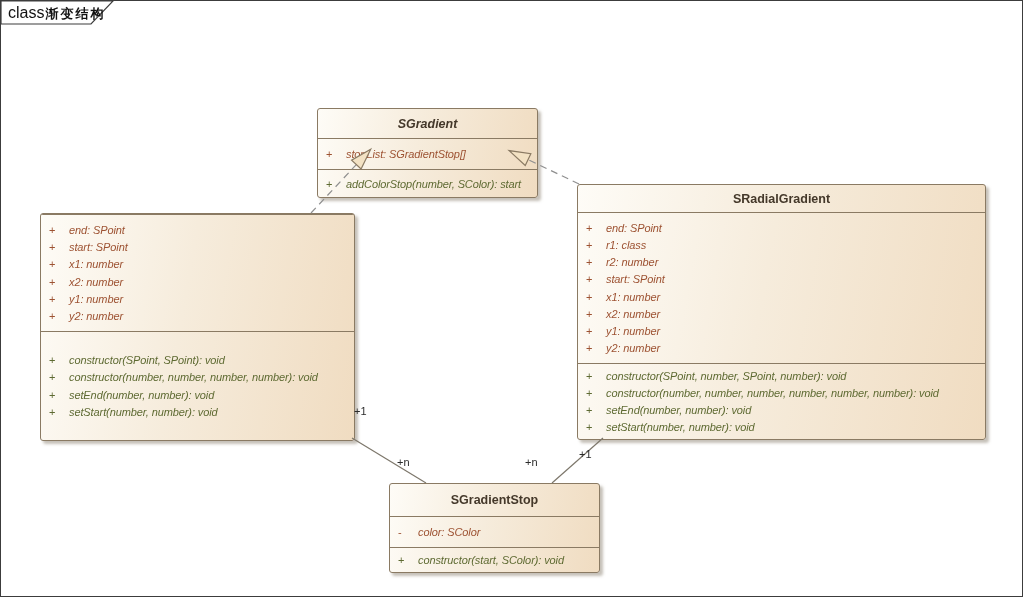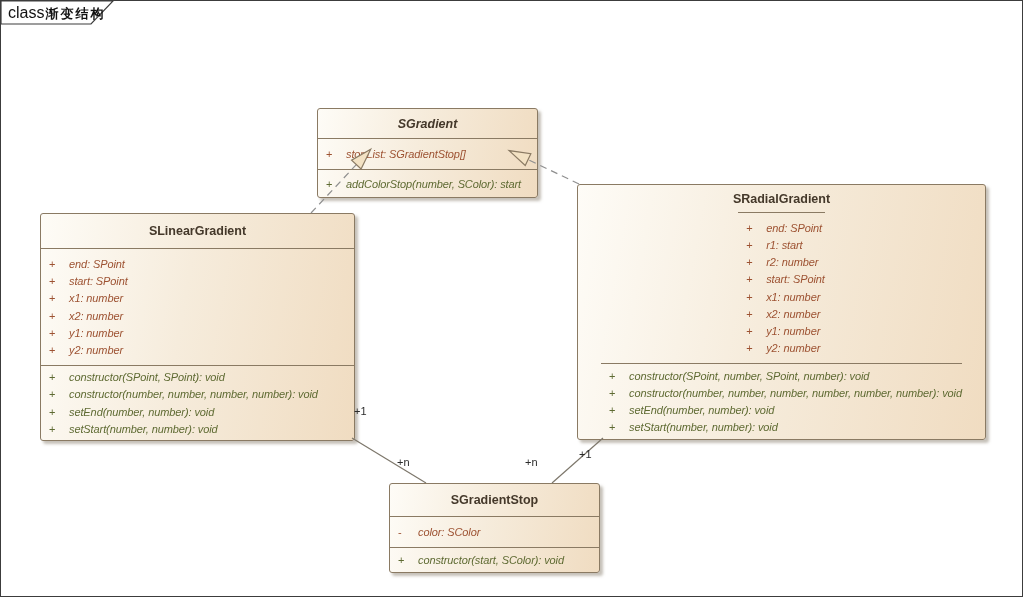--- a/index.html
+++ b/index.html
@@ -51,21 +51,20 @@
       </div>
     <div class="sec" style="flex:1;">
         <div class="member" style="color: rgb(94, 106, 50);">
           <span class="vis">+</span>
           <span class="txt">addColorStop(number, SColor): start</span>
         </div>
       </div>
   </div>
 
   <div class="class-box" style="left:39px;top:212px;width:313px;height:226px;">
-    <div class="class-title" style="height: 34px; font-style: normal;">SLinearGradient</div>
     <div class="sec" style="height:116px;">
         <div class="member" style="color: rgb(157, 82, 50);">
           <span class="vis">+</span>
           <span class="txt">end: SPoint</span>
         </div>
         <div class="member" style="color: rgb(157, 82, 50);">
           <span class="vis">+</span>
           <span class="txt">start: SPoint</span>
         </div>
         <div class="member" style="color: rgb(157, 82, 50);">
@@ -98,30 +97,30 @@
           <span class="vis">+</span>
           <span class="txt">setEnd(number, number): void</span>
         </div>
         <div class="member" style="color: rgb(94, 106, 50);">
           <span class="vis">+</span>
           <span class="txt">setStart(number, number): void</span>
         </div>
       </div>
   </div>
 
-  <div class="class-box" style="left:576px;top:183px;width:407px;height:254px;align-items:center;">
+  <div class="class-box" style="left:576px;top:183px;width:407px;height:254px;">
     <div class="class-title" style="height: 27px; font-style: normal;">SRadialGradient</div>
     <div class="sec" style="height:150px;">
         <div class="member" style="color: rgb(157, 82, 50);">
           <span class="vis">+</span>
           <span class="txt">end: SPoint</span>
         </div>
         <div class="member" style="color: rgb(157, 82, 50);">
           <span class="vis">+</span>
-          <span class="txt">r1: start</span>
+          <span class="txt">r1: class</span>
         </div>
         <div class="member" style="color: rgb(157, 82, 50);">
           <span class="vis">+</span>
           <span class="txt">r2: number</span>
         </div>
         <div class="member" style="color: rgb(157, 82, 50);">
           <span class="vis">+</span>
           <span class="txt">start: SPoint</span>
         </div>
         <div class="member" style="color: rgb(157, 82, 50);">

